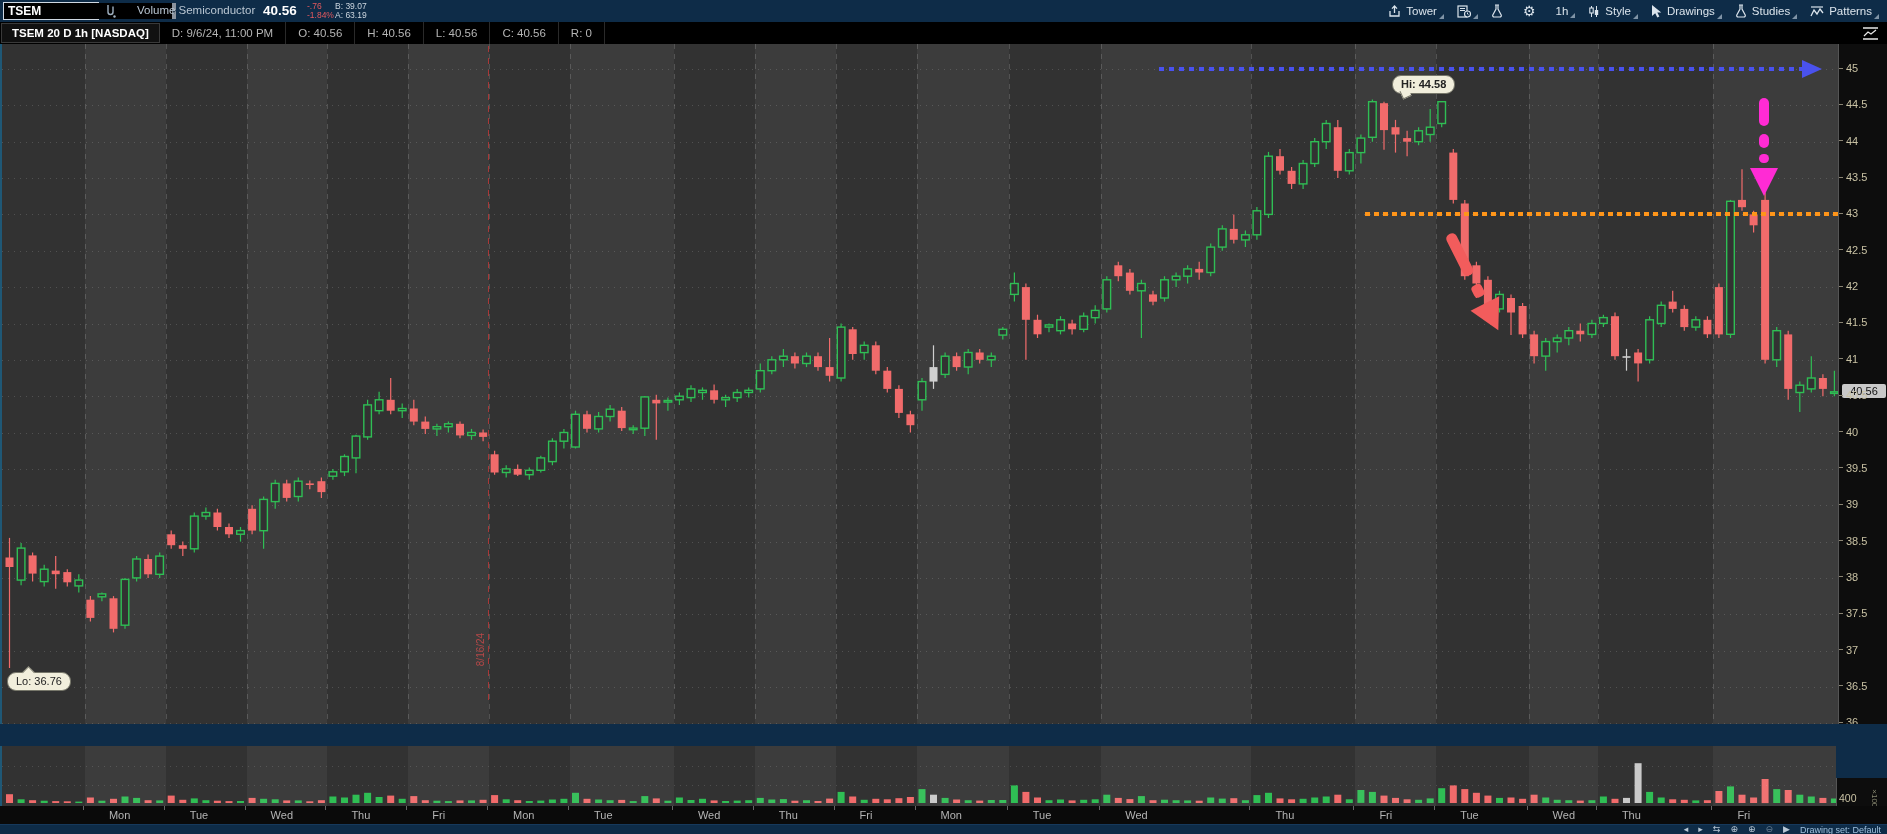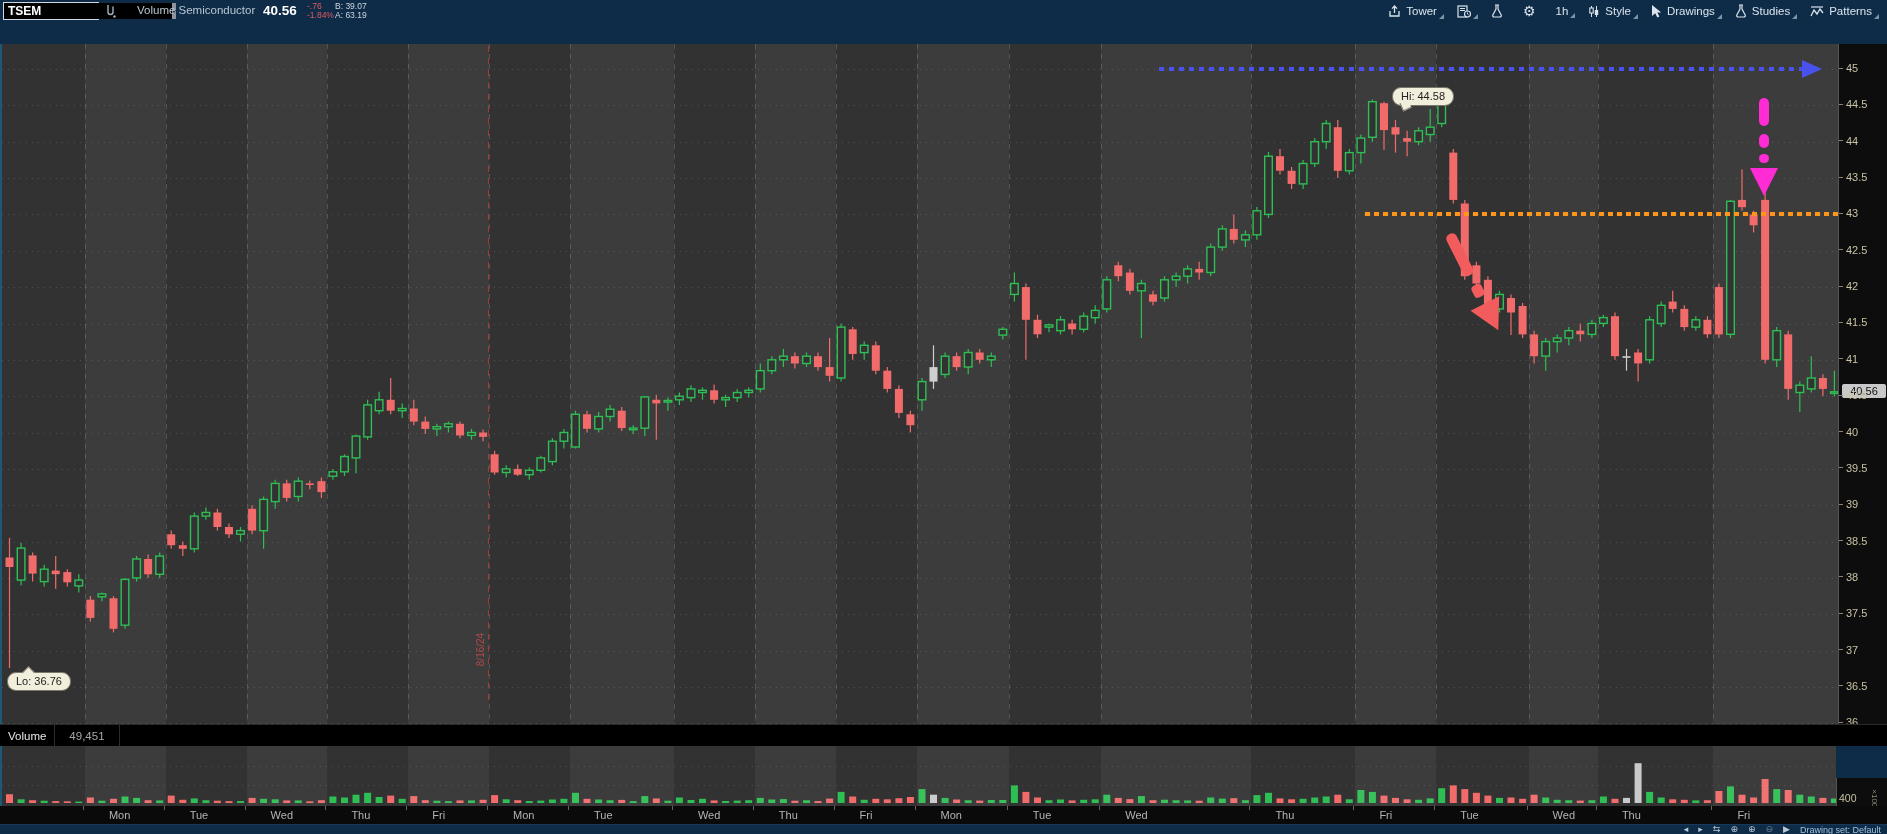--- a/index.html
+++ b/index.html
@@ -157,20 +157,35 @@
       <div class="tb-btn dd">
         <svg width="14" height="13" viewBox="0 0 14 13">
             <path d="M1 2h12" stroke="#dbe4ec" stroke-width="1.2"></path>
             <polyline points="1,11 4,5 7,9 10,4 13,8" fill="none" stroke="#dbe4ec" stroke-width="1.3"></polyline>
           </svg>
         <span>Patterns</span>
       </div>
     </div>
   </div>
 
+  <div class="chart-header">
+    <div class="ch-chip">TSEM 20 D 1h [NASDAQ]</div>
+    <div class="ch-cell">D: 9/6/24, 11:00 PM</div>
+    <div class="ch-cell">O: 40.56</div>
+    <div class="ch-cell">H: 40.56</div>
+    <div class="ch-cell">L: 40.56</div>
+    <div class="ch-cell">C: 40.56</div>
+    <div class="ch-cell">R: 0</div>
+    <div class="ch-mini">
+      <svg width="17" height="13" viewBox="0 0 17 13">
+          <path d="M1 1h15M1 12h15" stroke="#e8e8e8" stroke-width="1.6"></path>
+          <polyline points="2,9 6,5 9,7 14,3" fill="none" stroke="#e8e8e8" stroke-width="1.2"></polyline>
+        </svg>
+    </div>
+  </div>
 
   <div class="chart-wrap">
     <div class="plot" id="plot">
         <div class="stripe" style="left:82.9px;width:80.9px;"></div>
         <div class="dayline" style="left:82.9px;"></div>
         <div class="dayline" style="left:163.7px;"></div>
         <div class="stripe" style="left:244.6px;width:80.9px;"></div>
         <div class="dayline" style="left:244.6px;"></div>
         <div class="dayline" style="left:325.4px;"></div>
         <div class="stripe" style="left:406.3px;width:80.9px;"></div>
@@ -549,21 +564,21 @@
     <div class="mag" style="top:90px;height:14px;"></div>
     <div class="mag" style="top:110px;height:9px;"></div>
     <div class="mag-head" style="top:124px;"></div>
 
     <div class="red-arrow">
       <div class="ra-seg1"></div>
         <div class="ra-seg2"></div>
         <div class="ra-head"></div>
     </div>
 
-    <div class="bubble hi" style="left:1390px;top:43px;">Hi: 44.58</div>
+    <div class="bubble hi" style="left:1390px;top:31px;font-weight:bold;">Hi: 44.58</div>
     <div class="bubble lo" style="left:5px;top:628px;">Lo: 36.76</div>
 
     <div class="price-axis" id="paxis">
       <div class="price-badge" style="top:340px;">40.56</div>
     <div class="ptick" style="top: 18px;"><i></i>45</div>
         <div class="ptick" style="top: 54.35px;"><i></i>44.5</div>
         <div class="ptick" style="top: 90.7px;"><i></i>44</div>
         <div class="ptick" style="top: 127.05px;"><i></i>43.5</div>
         <div class="ptick" style="top: 163.4px;"><i></i>43</div>
         <div class="ptick" style="top: 199.75px;"><i></i>42.5</div>
@@ -576,24 +591,20 @@
         <div class="ptick" style="top: 454.2px;"><i></i>39</div>
         <div class="ptick" style="top: 490.55px;"><i></i>38.5</div>
         <div class="ptick" style="top: 526.9px;"><i></i>38</div>
         <div class="ptick" style="top: 563.25px;"><i></i>37.5</div>
         <div class="ptick" style="top: 599.6px;"><i></i>37</div>
         <div class="ptick" style="top: 635.95px;"><i></i>36.5</div>
         <div class="ptick" style="top: 672.3px;"><i></i>36</div>
       </div>
   </div>
 
-  <div class="vol-header">
-    <div class="vh-label">Volume</div>
-    <div class="vh-value">49,451</div>
-  </div>
   <div class="vol-pane" id="volplot"><div class="stripe" style="height:60px;left:82.9px;width:80.9px;"></div><div class="stripe" style="height:60px;left:244.6px;width:80.9px;"></div><div class="stripe" style="height:60px;left:406.3px;width:80.9px;"></div><div class="stripe" style="height:60px;left:568.0px;width:104.0px;"></div><div class="stripe" style="height:60px;left:752.8px;width:80.9px;"></div><div class="stripe" style="height:60px;left:914.5px;width:92.4px;"></div><div class="stripe" style="height:60px;left:1099.3px;width:150.2px;"></div><div class="stripe" style="height:60px;left:1353.4px;width:80.8px;"></div><div class="stripe" style="height:60px;left:1526.6px;width:69.3px;"></div><div class="stripe" style="height:60px;left:1711.4px;width:127.0px;"></div><div class="vgrid" style="top:20px;"></div><div class="vgrid" style="top:39px;"></div><svg width="1836" height="60">
         <rect x="4.0" y="48.2" width="7" height="8.8" fill="#f16b6b"></rect>
         <rect x="15.6" y="53.3" width="7" height="3.7" fill="#2fbe54"></rect>
         <rect x="27.1" y="54.2" width="7" height="2.8" fill="#f16b6b"></rect>
         <rect x="38.7" y="54.7" width="7" height="2.3" fill="#2fbe54"></rect>
         <rect x="50.2" y="55.1" width="7" height="1.9" fill="#f16b6b"></rect>
         <rect x="61.8" y="55.3" width="7" height="1.7" fill="#f16b6b"></rect>
         <rect x="73.3" y="55.6" width="7" height="1.4" fill="#2fbe54"></rect>
         <rect x="84.9" y="51.5" width="7" height="5.5" fill="#f16b6b"></rect>
         <rect x="96.4" y="54.7" width="7" height="2.3" fill="#2fbe54"></rect>

